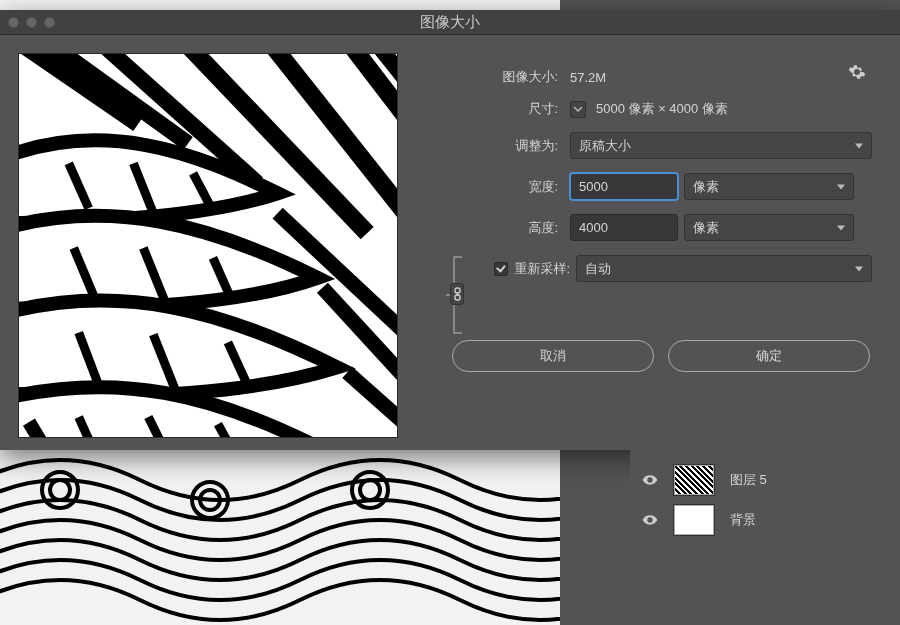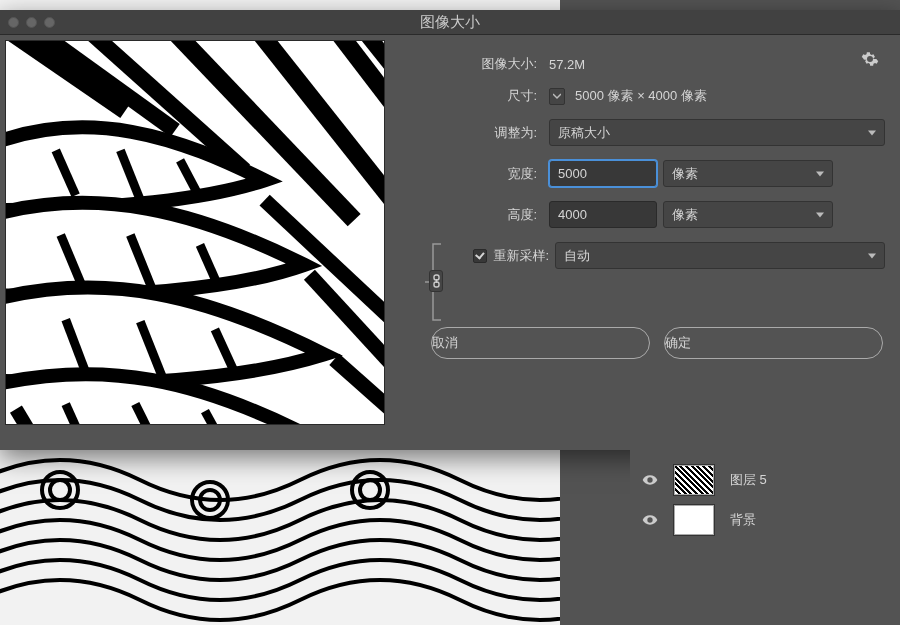--- a/index.html
+++ b/index.html
@@ -60,22 +60,22 @@
       border: 1px solid #555;
     }
     .titlebar-title {
       margin: 4px auto;
       font-size: 15px;
       color: #ccc;
     }
     .dialog-body {
       display: flex;
       height: calc(100% - 25px);
-      padding: 5px;
-      gap: 24px;
+      padding: 18px;
+      gap: 32px;
     }
     .preview {
       width: 380px;
       height: 385px;
       background: #fff;
       border: 1px solid #2a2a2a;
       flex-shrink: 0;
     }
     .preview svg { width: 100%; height: 100%; }
     .form {
@@ -207,20 +207,21 @@
     .btn {
       flex: 1;
       height: 32px;
       border: 1px solid #aaa;
       border-radius: 16px;
       background: transparent;
       color: #d5d5d5;
       font-size: 13px;
       display: flex;
       align-items: center;
+      justify-content: center;
       cursor: pointer;
     }
     .layers-panel {
       position: absolute;
       top: 450px;
       right: 0;
       width: 270px;
       height: 175px;
       background: #535353;
       padding-top: 10px;

